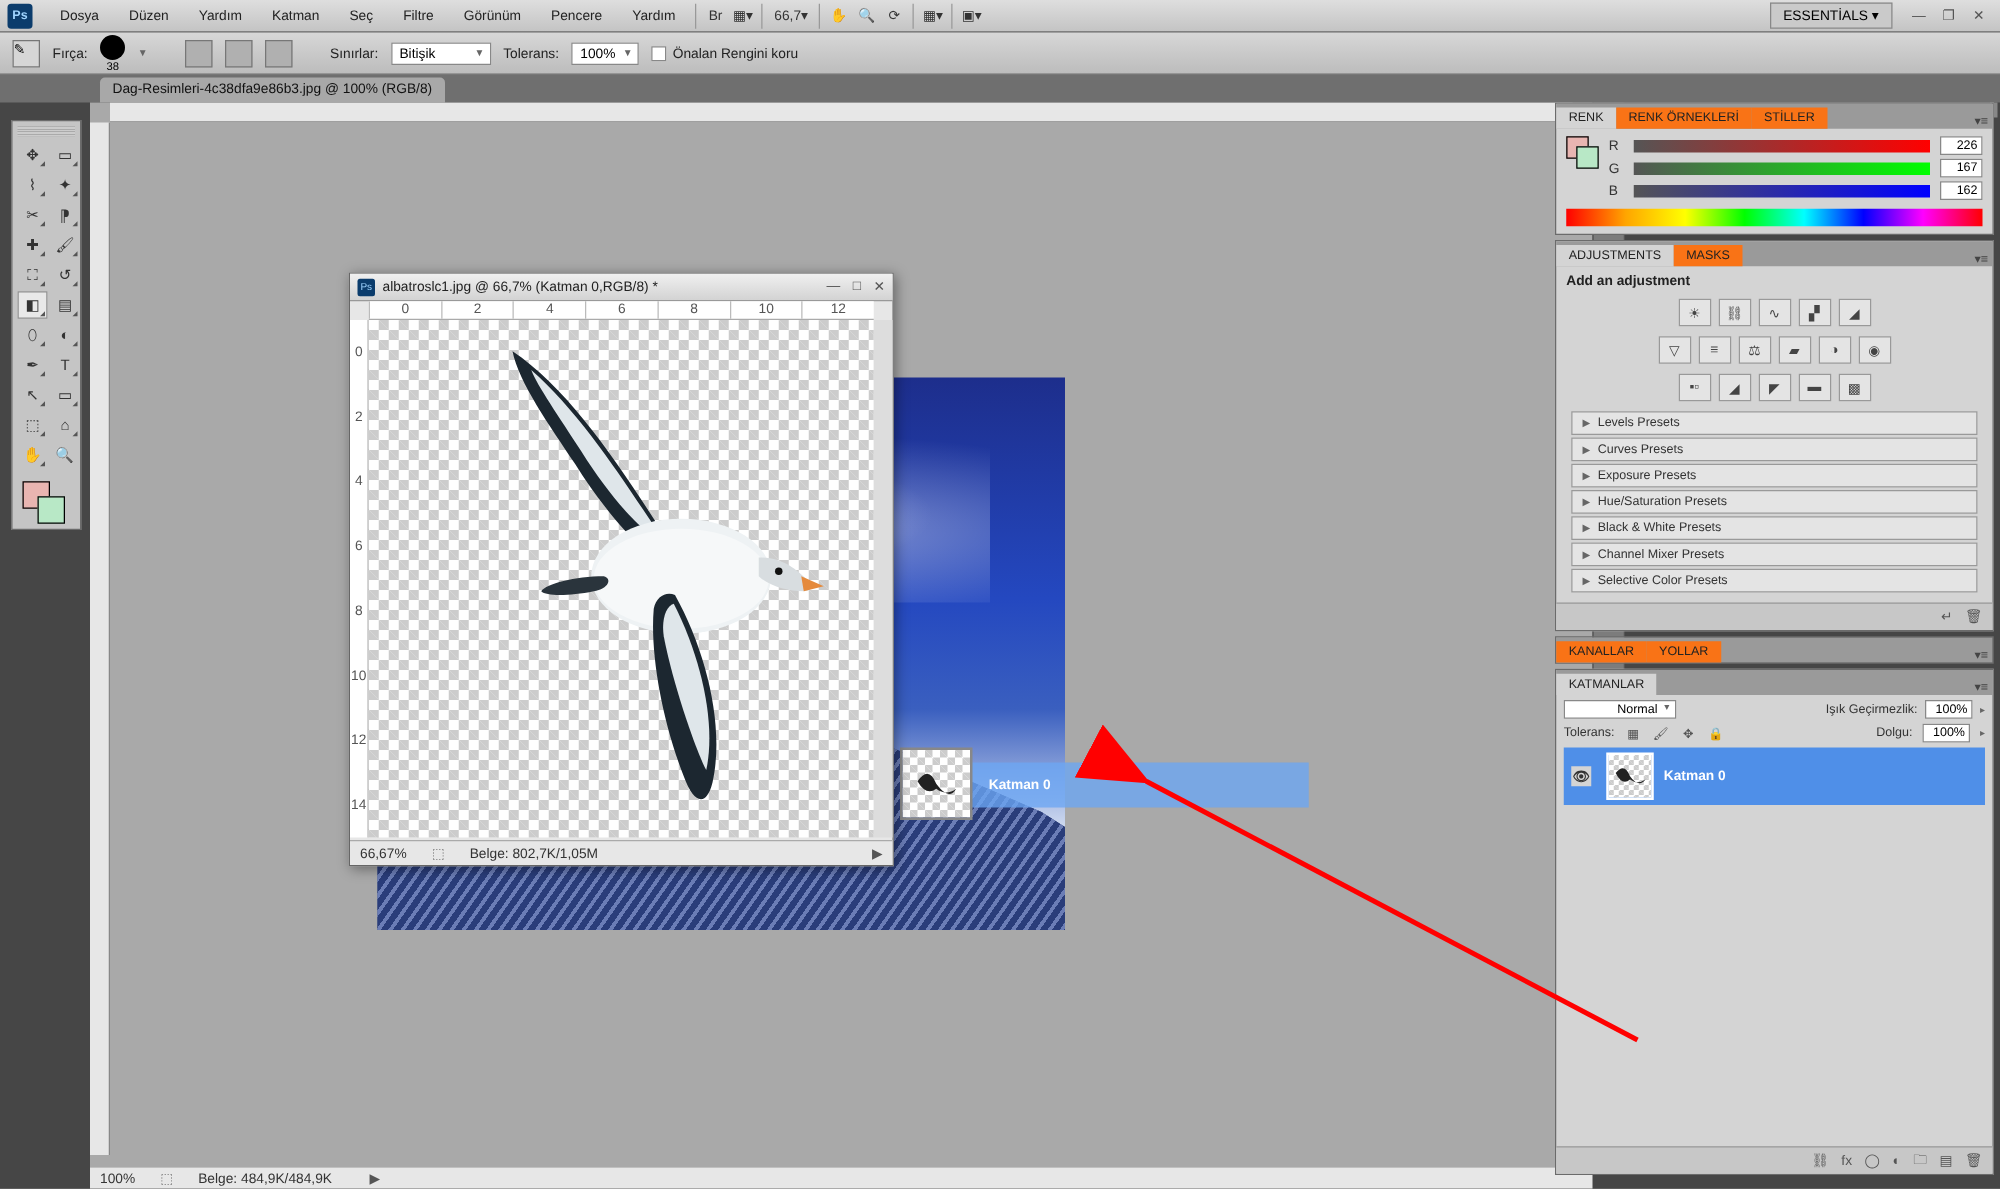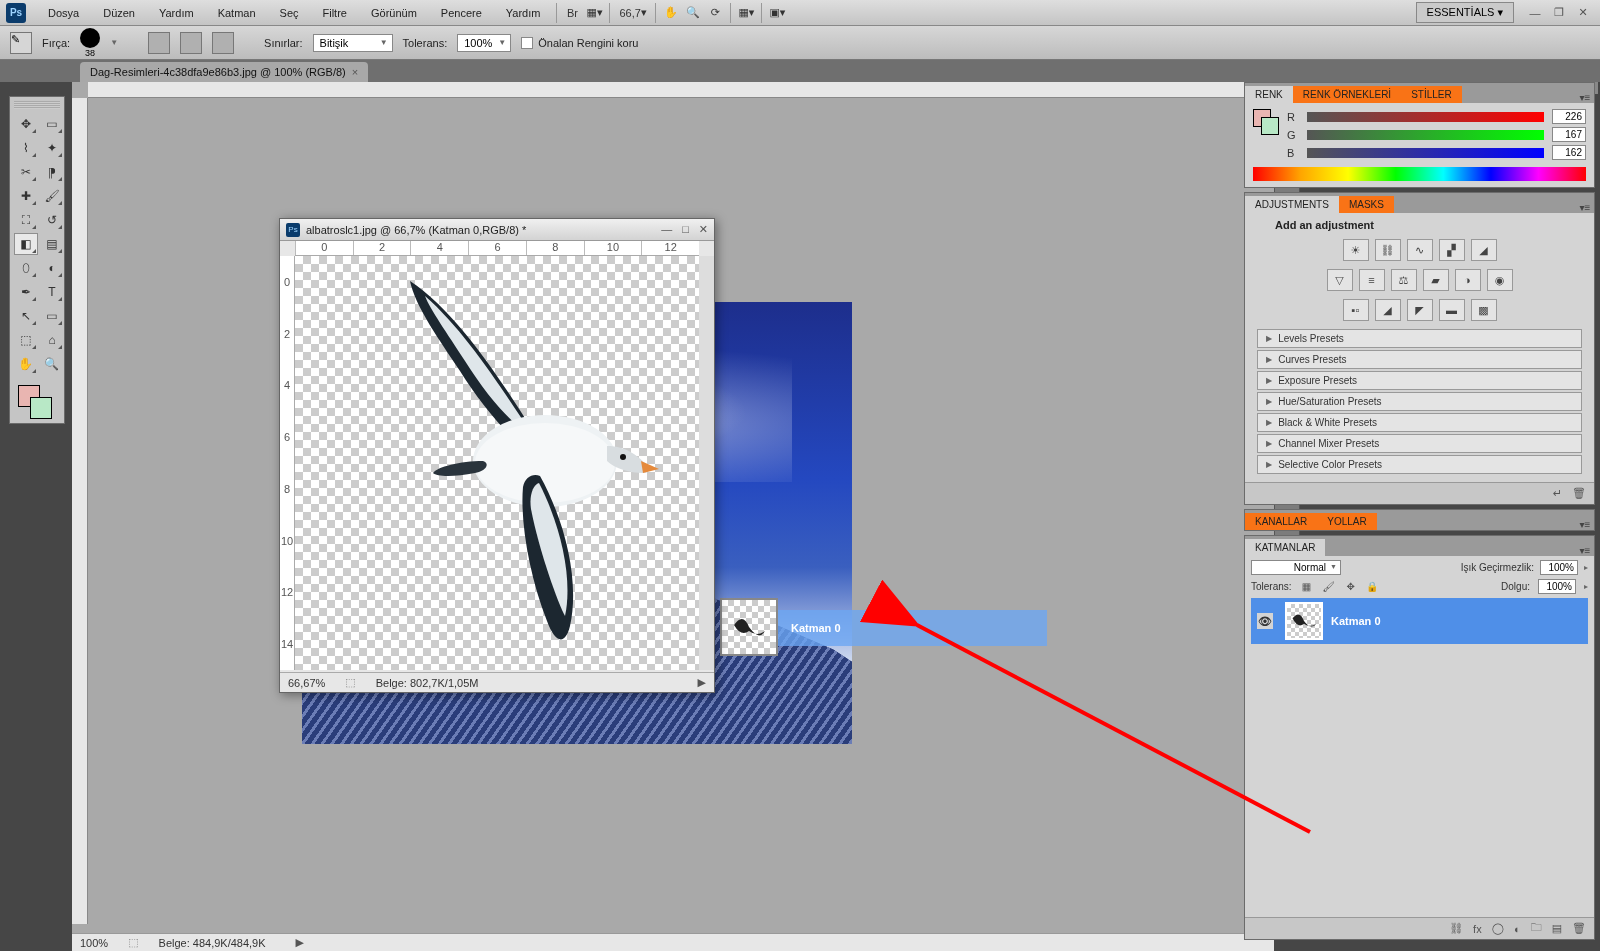--- a/index.html
+++ b/index.html
@@ -20,21 +20,21 @@
   .opt-lbl { color:#222; }
   .brush-circle { width:20px; height:20px; border-radius:50%; background:#000; }
   .opt-ico { width:22px; height:22px; background:#b0b0b0; border:1px solid #777; }
   .opt-sel { border:1px solid #888; background:#fff; padding:2px 16px 2px 6px; min-width:80px; position:relative; }
   .opt-sel::after { content:"▼"; position:absolute; right:4px; top:3px; font-size:8px; color:#666; }
   .opt-chk { width:12px; height:12px; border:1px solid #888; background:#fff; }
 
   
   .tabrow { height:22px; background:#6f6f6f; display:flex; align-items:flex-end; padding-left:80px; }
   .doc-tab { height:20px; padding:3px 10px; color:#111; display:flex; align-items:center; gap:6px; border-top-left-radius:4px; border-top-right-radius:4px; }
-  .doc-tab.active { background:#a8a8a8; }
+  .doc-tab.active { background:#a8a8a8;flex-direction:column; }
   .doc-tab .x { color:#555; }
 
   
   .workspace { position:absolute; left:72px; top:82px; right:326px; bottom:11px; background:#a9a9a9; overflow:hidden; }
   .ruler-h { position:absolute; left:16px; top:0; right:16px; height:16px; background:#e7e7e7; border-bottom:1px solid #888; font-size:8px; color:#555; }
   .ruler-v { position:absolute; left:0; top:16px; width:16px; bottom:16px; background:#e7e7e7; border-right:1px solid #888; }
   .canvas-bg { position:absolute; left:230px; top:220px; width:550px; height:442px; background:linear-gradient(#1d2e8c,#2448c0 40%,#3a5fbf 60%,#e8eff8 85%,#c7d6ea); overflow:hidden; }
   .mountain { position:absolute; bottom:0; left:-30px; right:-30px; height:210px;
      background:
        repeating-linear-gradient(125deg,#6b7db6 0 3px,#2a3d7a 3px 8px),
@@ -370,21 +370,21 @@
     </div>
   </div>
 
   <div class="panel" style="flex:0 0 auto;">
     <div class="p-tabs">
       <div class="p-tab act">ADJUSTMENTS</div>
       <div class="p-tab">MASKS</div>
       <div class="p-menu">▾≡</div>
     </div>
     <div class="adj-body">
-      <div style="font-weight:bold;color:#222;margin-bottom:6px;font-size:11px;margin-left:22px;">Add an adjustment</div>
+      <div style="font-weight:bold;color:#222;margin-bottom:6px;font-size:11px;">Add an adjustment</div>
       <div class="adj-icons">
         <div class="adj-ico">☀</div>
         <div class="adj-ico">⛓</div>
         <div class="adj-ico">∿</div>
         <div class="adj-ico">▞</div>
         <div class="adj-ico">◢</div>
       </div>
       <div class="adj-row">
         <div class="adj-ico">▽</div>
         <div class="adj-ico">≡</div>

